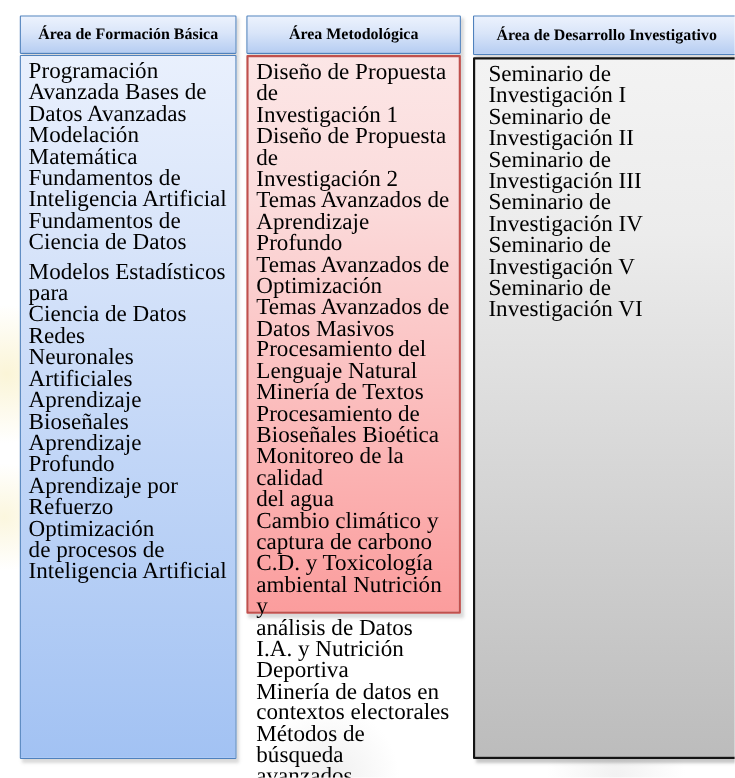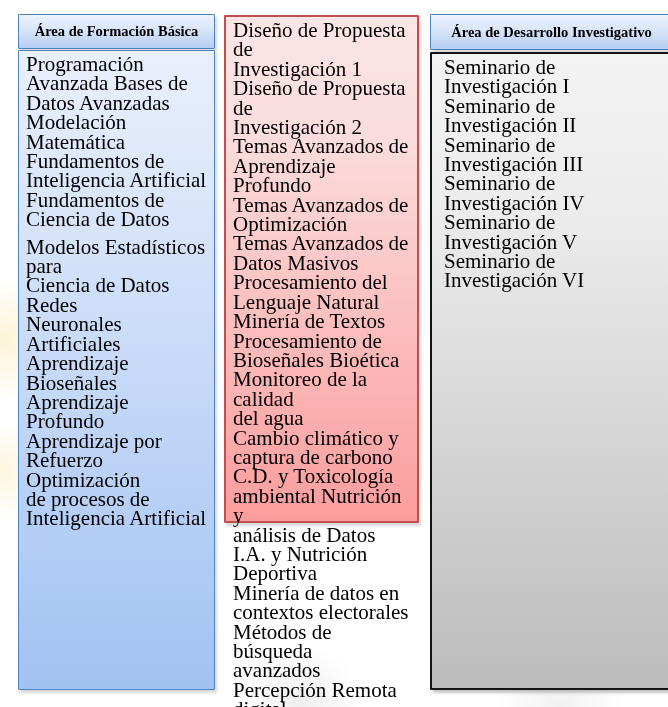--- a/index.html
+++ b/index.html
@@ -100,20 +100,23 @@
 Aprendizaje Bioseñales
 Aprendizaje Profundo
 Aprendizaje por
 Refuerzo Optimización
 de procesos de
 Inteligencia Artificial</div>
     </div>
   </div>
 
   <div class="col col2" style="left:224px; width:195px;">
+    <div class="hdr">
+      <span>Área Metodológica</span>
+    </div>
     <div class="body body-red">
       <div class="para">Diseño de Propuesta de
 Investigación 1
 Diseño de Propuesta de
 Investigación 2
 Temas Avanzados de
 Aprendizaje Profundo
 Temas Avanzados de
 Optimización
 Temas Avanzados de

